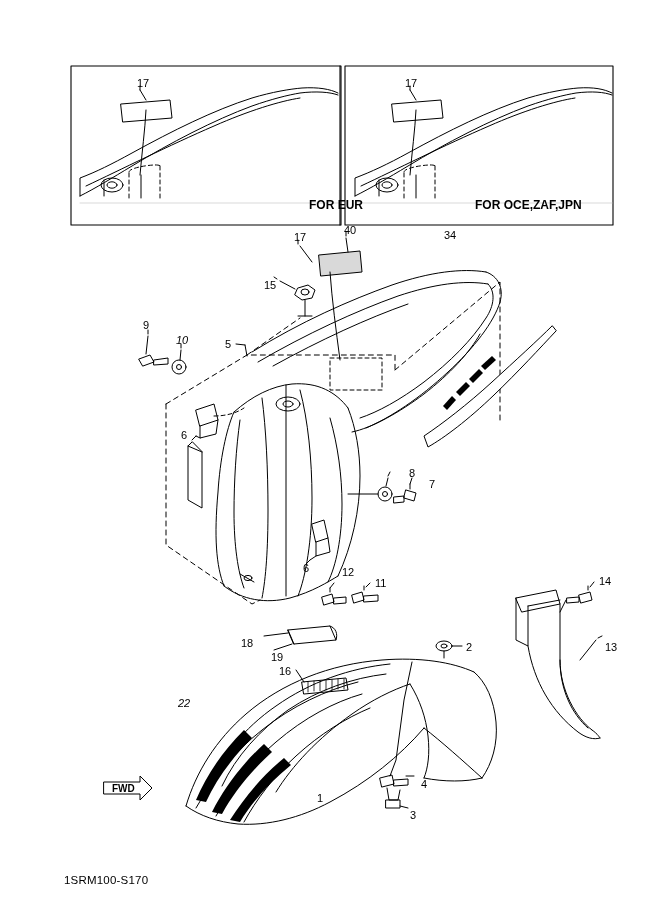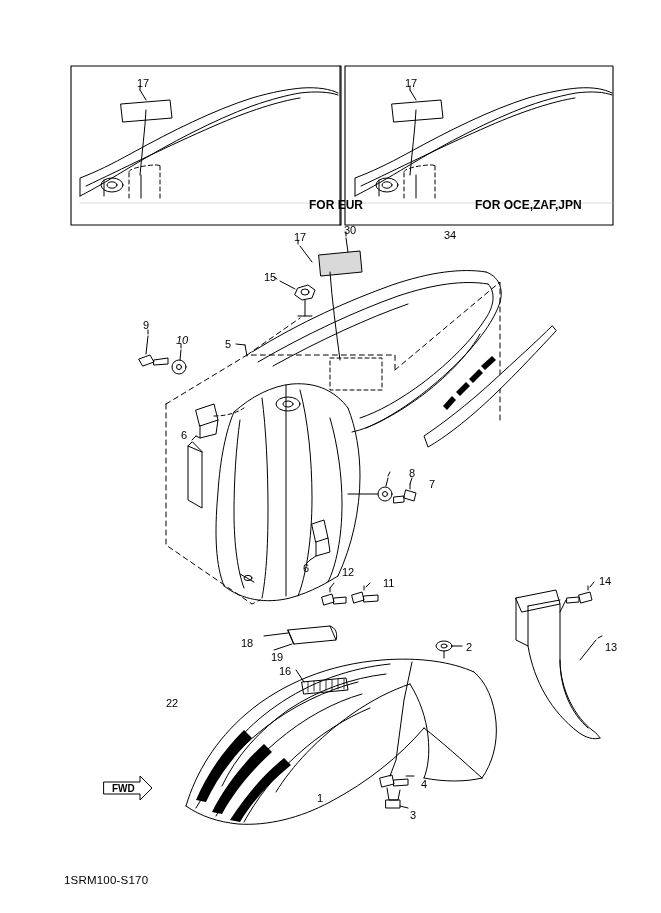--- a/index.html
+++ b/index.html
@@ -251,39 +251,39 @@
       <path d="M104 782 L 140 782 L 140 776 L 152 788 L 140 800 L 140 794 L 104 794 Z" fill="#fff"></path>
     </g>
   </svg>
 
   <div class="box-caption" style="left:261px; top:198px;padding-left:48px;">FOR EUR</div>
   <div class="box-caption" style="left:475px; top:198px;">FOR OCE,ZAF,JPN</div>
 
   <div class="lbl" style="left:137px; top:78px;">17</div>
   <div class="lbl" style="left:405px; top:78px;">17</div>
   <div class="lbl" style="left:294px; top:232px;">17</div>
-  <div class="lbl" style="left:344px; top:225px;">30</div>
+  <div class="lbl" style="left:344px; top:225px;">40</div>
   <div class="lbl" style="left:444px; top:230px;">34</div>
-  <div class="lbl" style="left:264px; top:272px;">15</div>
+  <div class="lbl" style="left:264px; top:280px;">15</div>
   <div class="lbl" style="left:143px; top:320px;">9</div>
   <div class="lbl" style="left:176px; top:335px;font-style:italic;">10</div>
   <div class="lbl" style="left:225px; top:339px;">5</div>
   <div class="lbl" style="left:181px; top:430px;">6</div>
   <div class="lbl" style="left:409px; top:468px;">8</div>
   <div class="lbl" style="left:429px; top:479px;">7</div>
   <div class="lbl" style="left:303px; top:563px;">6</div>
   <div class="lbl" style="left:342px; top:567px;">12</div>
-  <div class="lbl" style="left:375px; top:578px;margin-left:8px;">11</div>
+  <div class="lbl" style="left:375px; top:578px;">11</div>
   <div class="lbl" style="left:599px; top:576px;">14</div>
   <div class="lbl" style="left:605px; top:642px;">13</div>
   <div class="lbl" style="left:241px; top:638px;">18</div>
   <div class="lbl" style="left:244px; top:652px;margin-left:27px;">19</div>
   <div class="lbl" style="left:279px; top:666px;">16</div>
   <div class="lbl" style="left:466px; top:642px;">2</div>
-  <div class="lbl" style="left:166px; top:698px;">22</div>
+  <div class="lbl" style="left:178px; top:698px;font-style:italic;">22</div>
   <div class="lbl" style="left:317px; top:793px;">1</div>
   <div class="lbl" style="left:421px; top:779px;">4</div>
   <div class="lbl" style="left:410px; top:810px;">3</div>
 
   <div class="fwd-text" style="left:112px; top:783px;">FWD</div>
 
   <div class="partno" style="left:64px; top:826px;margin-top:48px;">1SRM100-S170</div>
 
 </div>
 

